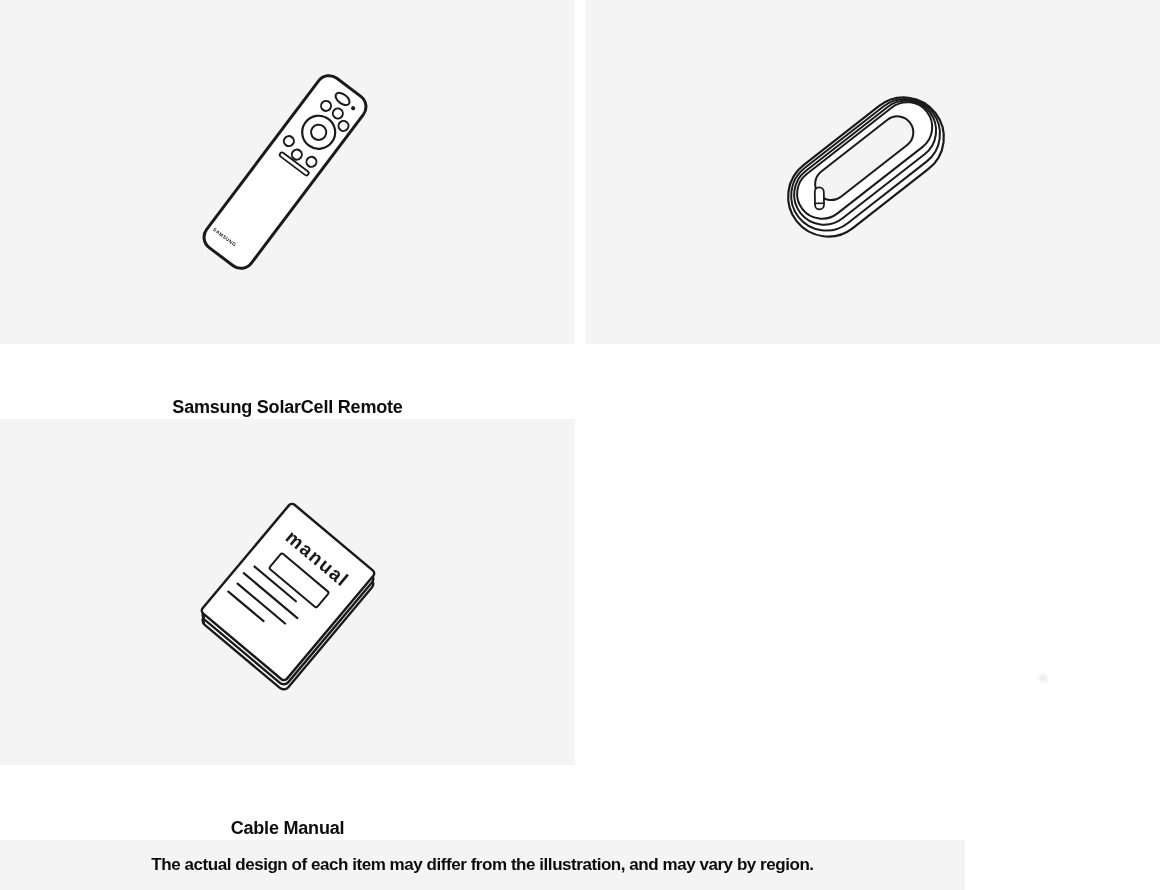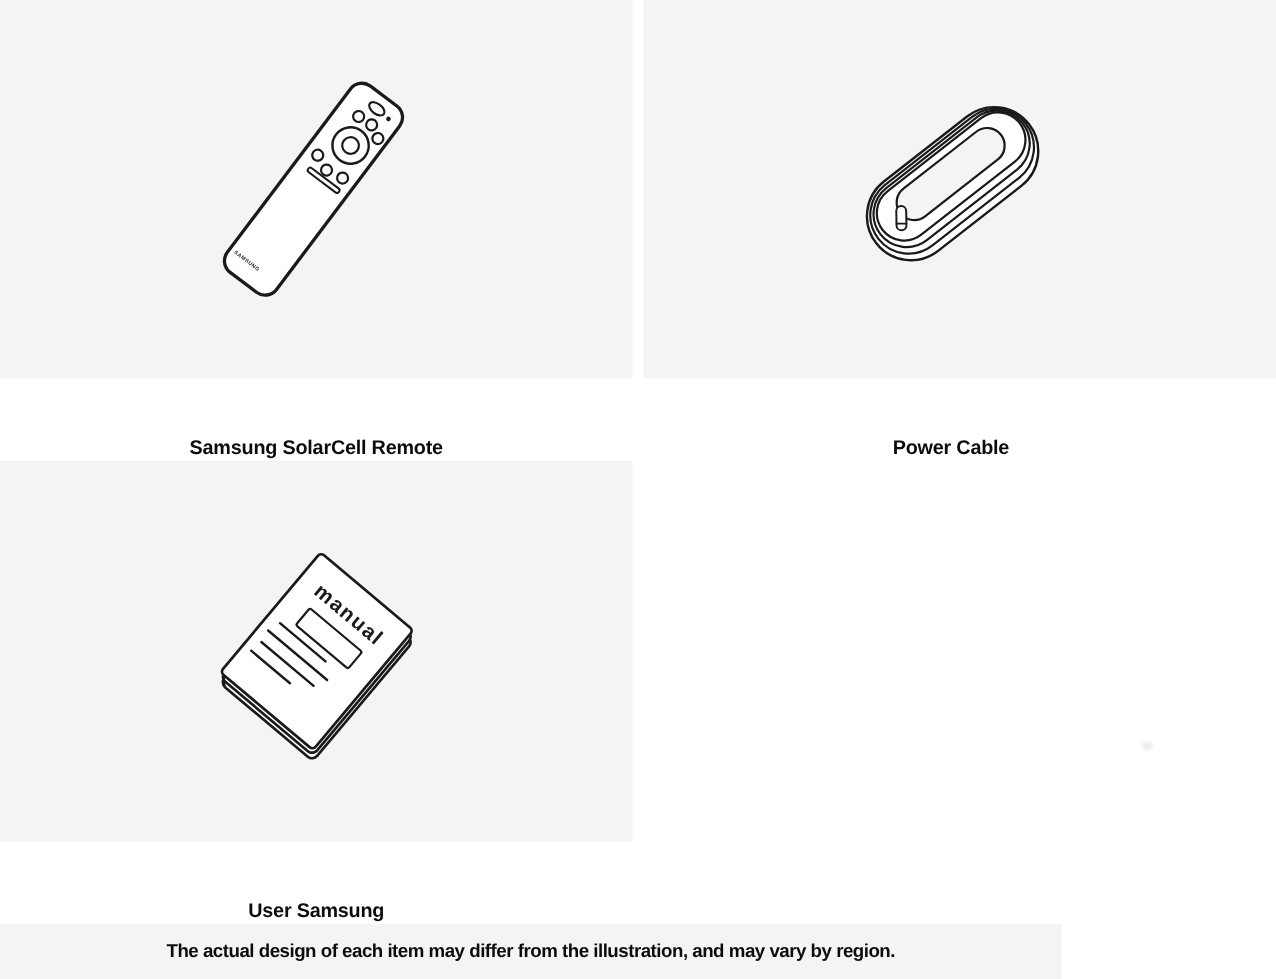--- a/index.html
+++ b/index.html
@@ -78,23 +78,20 @@
 
             <rect x="-54" y="-24" width="116" height="32" rx="16" fill="#f4f4f4" stroke="#1a1a1a" stroke-width="2"></rect>
 
             <g transform="translate(-56,-4) rotate(37)">
               <rect class="ln-fill" x="-4.5" y="-11" width="9" height="22" rx="4.5" stroke-width="1.8"></rect>
               <line class="ln" x1="-4.5" y1="5" x2="4.5" y2="5" stroke-width="1.6"></line>
             </g>
           </g>
         </svg>
       </div>
-      <div class="caption-band">
-        <span class="caption caption-right">Power Cable</span>
-      </div>
     </div>
   </div>
 
   <div class="row">
 
     <div class="cell">
       <div class="illus illus-r2">
         <svg width="575" height="346" viewBox="0 0 575 346">
           <g transform="translate(288,173) rotate(40)" stroke-linecap="round" stroke-linejoin="round">
 
@@ -110,21 +107,21 @@
             <rect class="ln" x="-30" y="-26" width="62" height="20" rx="2" stroke-width="2"></rect>
 
             <line class="ln" x1="-42" y1="2" x2="12" y2="2" stroke-width="2.2"></line>
             <line class="ln" x1="-46" y1="14" x2="24" y2="14" stroke-width="2.2"></line>
             <line class="ln" x1="-44" y1="26" x2="18" y2="26" stroke-width="2.2"></line>
             <line class="ln" x1="-46" y1="38" x2="0" y2="38" stroke-width="2.2"></line>
           </g>
         </svg>
       </div>
       <div class="caption-band">
-        <span class="caption">User Samsung</span>
+        <span class="caption">Cable Manual</span>
       </div>
     </div>
     <div class="col-gap"></div>
     <div class="cell"></div>
   </div>
 
   <div class="smudge"></div>
 
   <div class="footer">
     <span class="footer-note">The actual design of each item may differ from the illustration, and may vary by region.</span>

